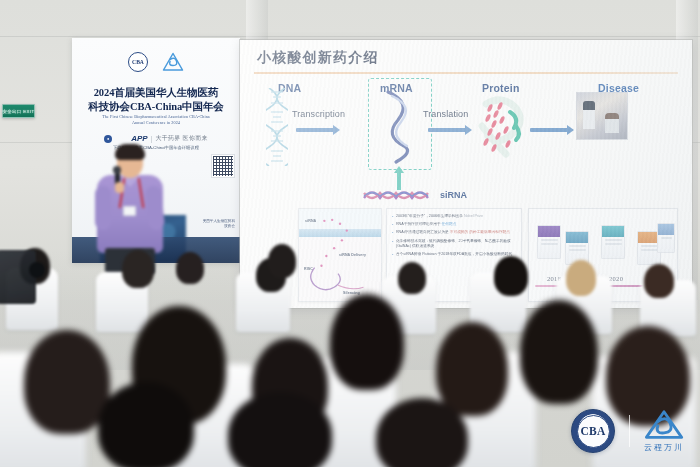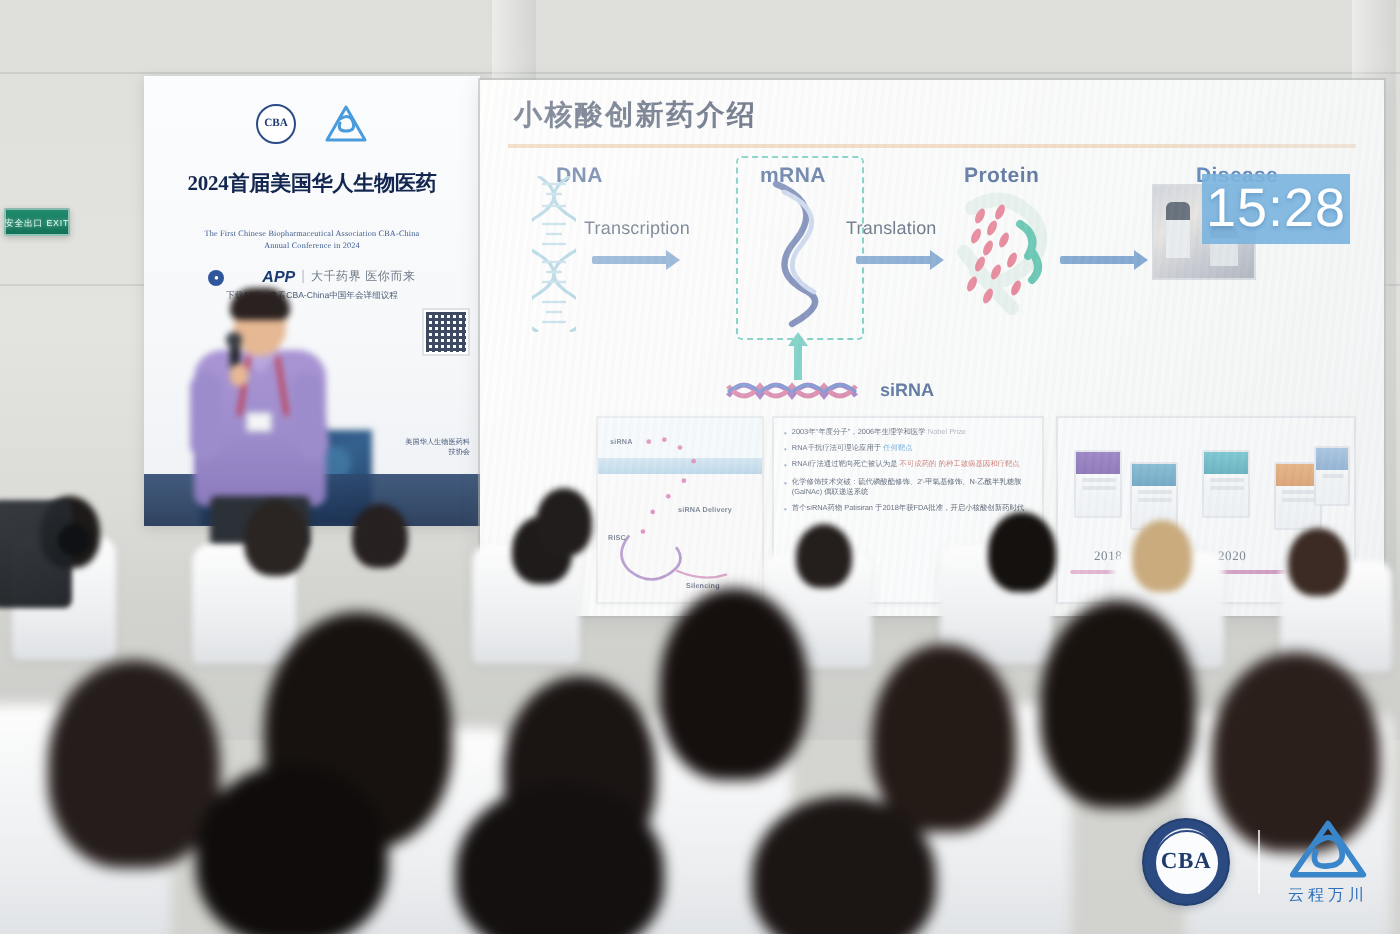--- a/index.html
+++ b/index.html
@@ -450,20 +450,21 @@
       </div>
       <div class="logo-cloud-sm">
         <svg viewBox="0 0 44 40">
           <path d="M22 3 L41 36 L3 36 Z" fill="none" stroke="#4a9bdc" stroke-width="3" stroke-linejoin="round"></path>
           <path d="M16 15 q10 -6 13 3 q3 9 -7 9 q-9 0 -6 -8" fill="none" stroke="#4a9bdc" stroke-width="3" stroke-linecap="round"></path>
         </svg>
       </div>
     </div>
     <div class="banner-title">
       <div>2024首届美国华人生物医药</div>
+      <div>科技协会CBA-China中国年会</div>
     </div>
     <div class="banner-sub">
       <div>The First Chinese Biopharmaceutical Association CBA-China</div>
       <div>Annual Conference in 2024</div>
     </div>
     <div class="banner-appline">
       <div class="app-dot">●</div>
       <div class="app-name">APP</div>
       <div class="app-div">|</div>
       <div class="app-tag">大千药界  医你而来</div>
@@ -655,23 +656,20 @@
           </div>
       </div>
       <div class="tl-year y1">2018</div>
       <div class="tl-year y2">2020</div>
       <div class="tl-rail"></div>
     </div>
 
     <div class="screen-sheen"></div>
   </div>
 
-  <div class="timer">
-    <span>15:28</span>
-  </div>
 
   <div class="speaker blurlayer">
     <div class="sp-body"></div>
     <div class="sp-arm-l"></div>
     <div class="sp-arm-r"></div>
     <div class="sp-collar"></div>
     <div class="sp-lanyard-l"></div>
     <div class="sp-lanyard-r"></div>
     <div class="sp-badge"></div>
     <div class="sp-head"></div>

